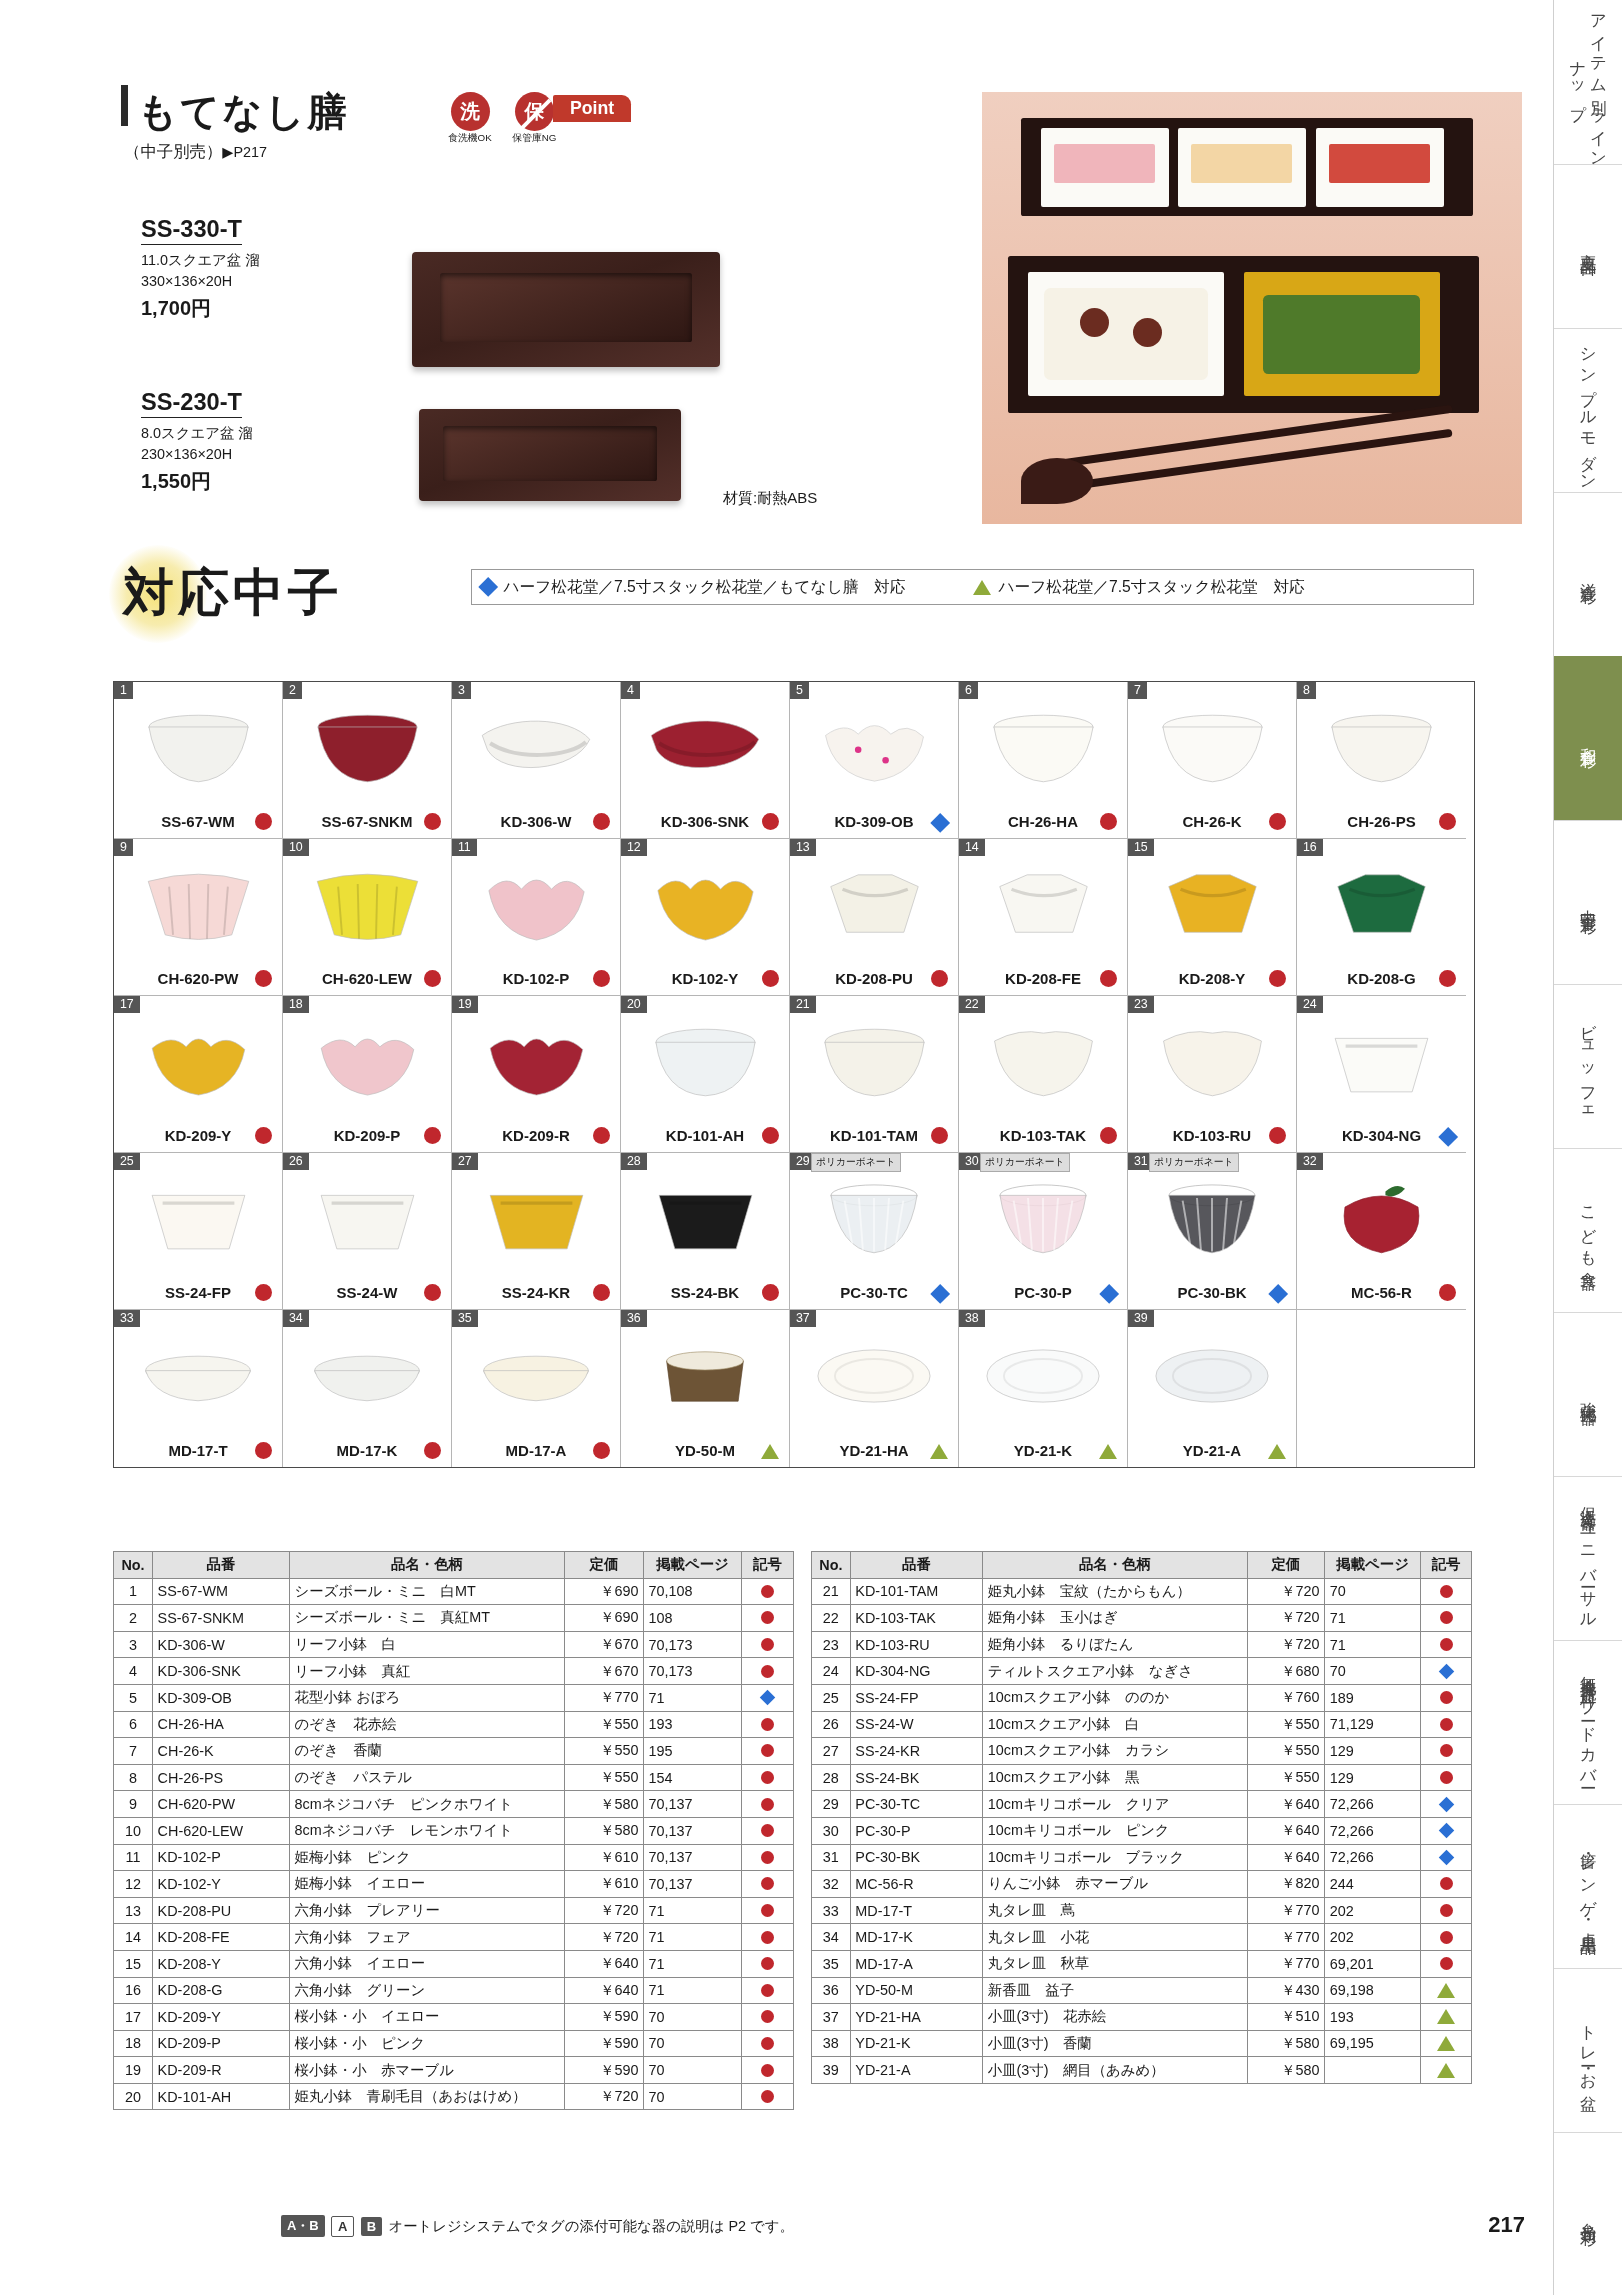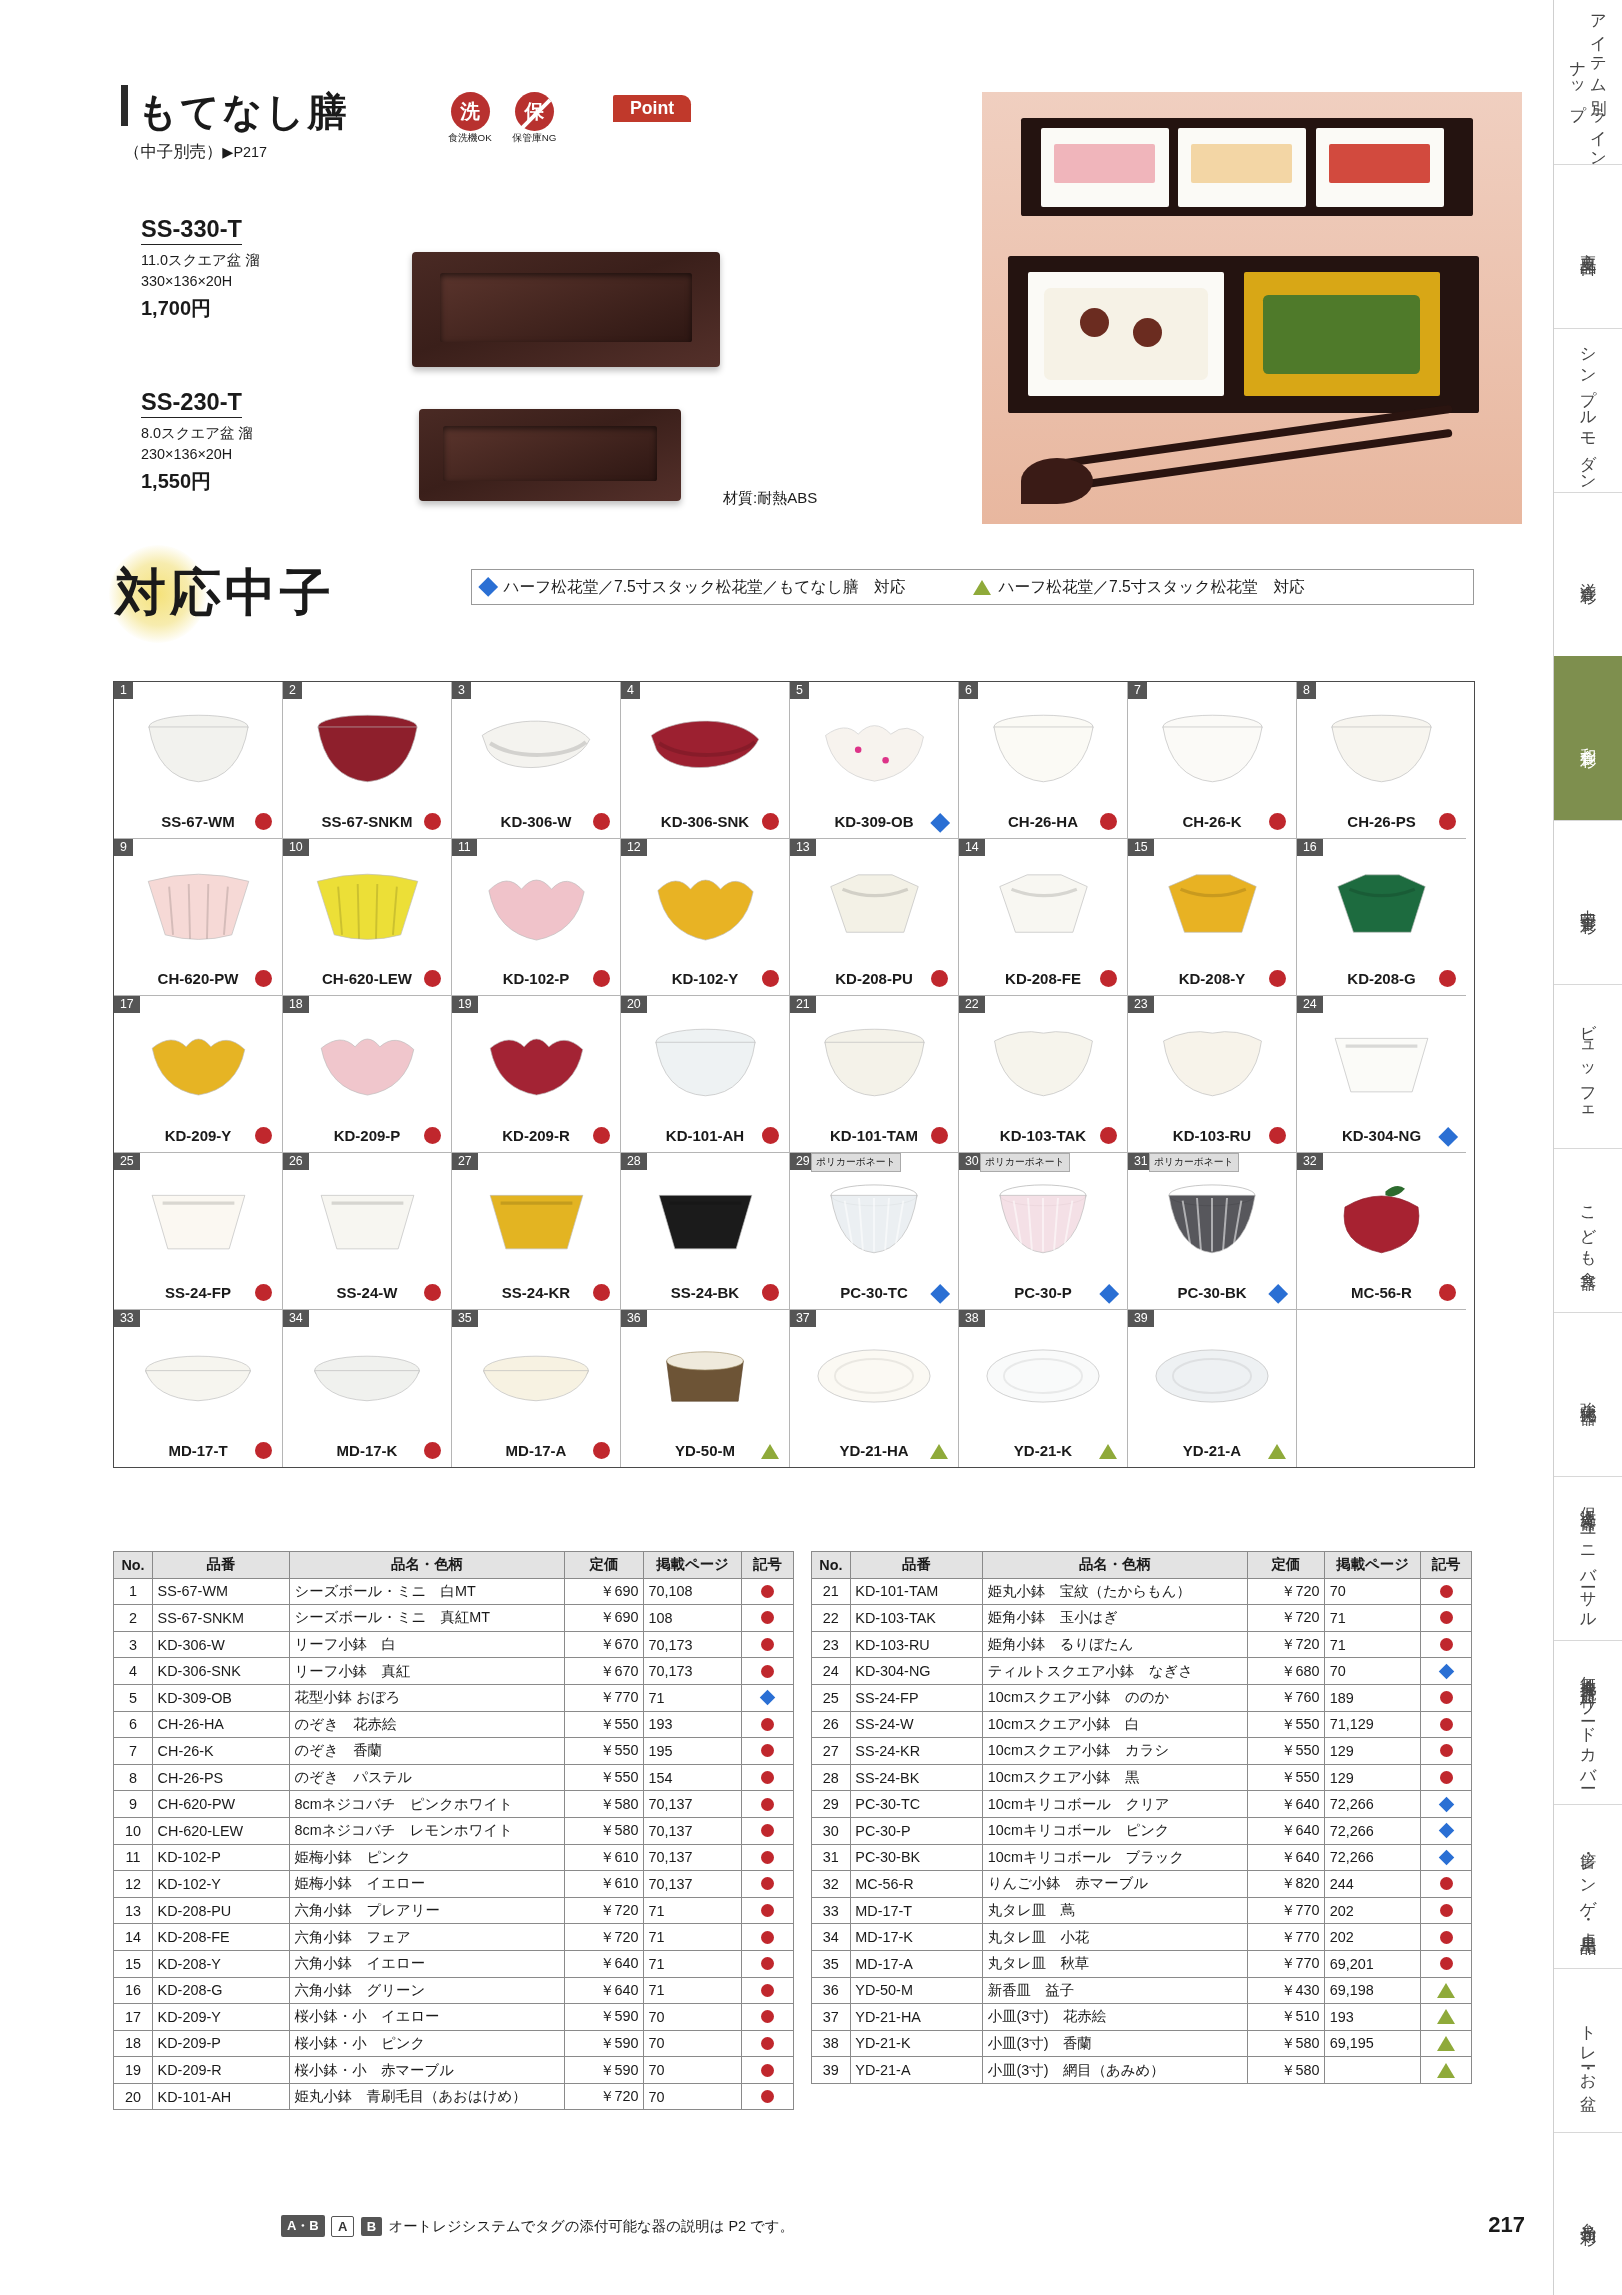--- a/index.html
+++ b/index.html
@@ -33,21 +33,21 @@
   .sub-title .arrow{font-size:14.4px;}
   .badge-row{position:absolute;left:445px;top:92px;display:flex;gap:14.4px;}
   .badge{width:50px;height:50px;position:relative;}
   .badge .circle{
     width:39px;height:39px;border-radius:50%;
     background:#b8312f;color:#fff;font-size:19.6px;font-weight:bold;
     display:flex;align-items:center;justify-content:center;margin:0 auto;
   }
   .badge .bcap{font-size:9.8px;text-align:center;margin-top:1.3px;white-space:nowrap;}
   .slash{position:absolute;left:5.2px;top:3.9px;width:39px;height:39px;}
-  .point-box{position:absolute;left:613px;top:95px;width:399px;text-decoration:underline;}
+  .point-box{position:absolute;left:553px;top:95px;width:399px;text-decoration:underline;}
   .point-tag{
     background:#c0392b;color:#fff;font-size:17.7px;font-weight:bold;
     padding:2.6px 17px 3.3px 17px;display:inline-block;border-radius:2px 9.2px 0 0;
   }
   .point-body{
     border:2px solid #c0392b;border-top:2px solid #c0392b;
     font-size:21.6px;padding:10.5px 13px;background:#fff;
   }
   
   .prod{position:absolute;}
@@ -75,21 +75,21 @@
   }
   .ph-tray{position:absolute;background:#241310;border-radius:2.6px;}
   .ph-box{position:absolute;background:#fbfaf6;border-radius:2px;}
   .ph-food{position:absolute;border-radius:2px;}
   
   .taio{position:absolute;left:115px;top:559px;}
   .taio .glow{
     position:absolute;left:-6.5px;top:-14.4px;width:98px;height:98px;border-radius:50%;
     background:radial-gradient(circle at 50% 50%, #f5e27a 0%, #f7ecae 45%, rgba(255,255,255,0) 72%);
   }
-  .taio .txt{position:relative;font-size:51px;font-weight:bold;letter-spacing:3.9px;font-family:"DejaVu Serif",serif;}
+  .taio .txt{position:relative;font-size:51px;font-weight:bold;letter-spacing:3.9px;font-family:"DejaVu Serif",serif;margin-left:8px;}
   .legend{
     position:absolute;left:471px;top:569px;width:1001px;
     border:0.7px solid #999;background:#fff;font-size:15.7px;
   }
   .legend .lrow{display:flex;align-items:center;padding:6.5px 9.2px;}
   .legend .lrow + .lrow{border-top:0.7px solid #ccc;}
   .legend .lcell{display:flex;align-items:center;gap:7.9px;flex:1;}
   .mk{width:17px;height:17px;display:inline-block;}
   .mk.circle{border-radius:50%;background:#c0272d;}
   .mk.diamond{background:#2a6fd4;transform:rotate(45deg);width:14.4px;height:14.4px;}

